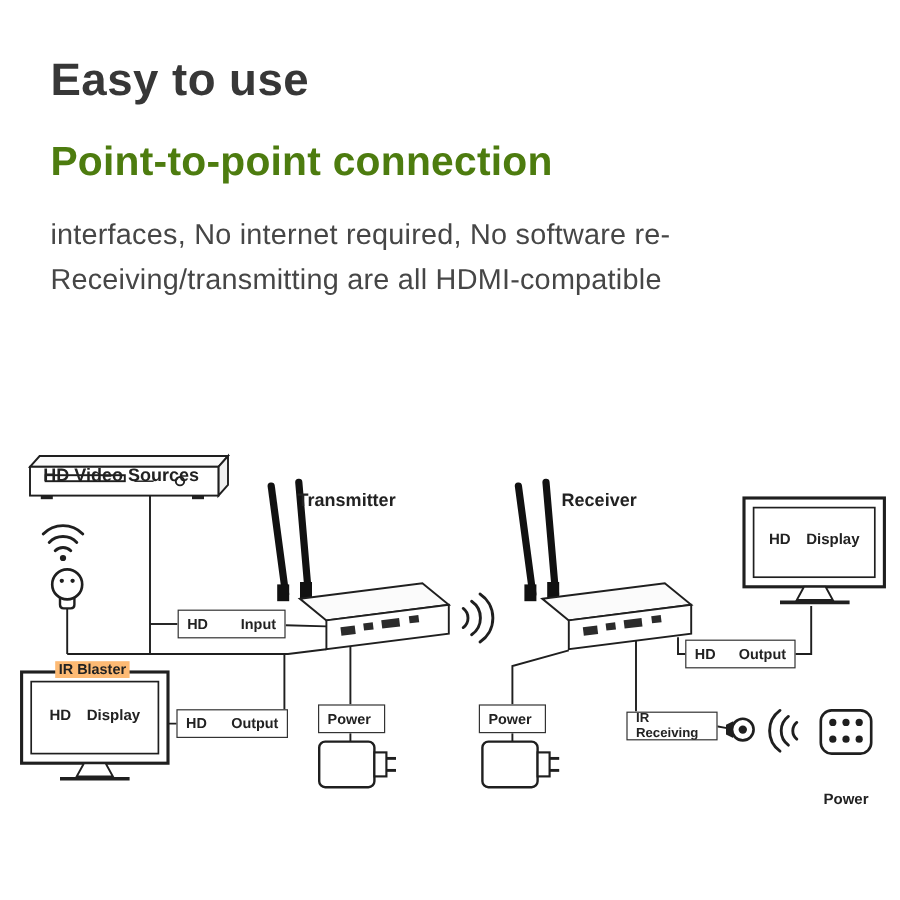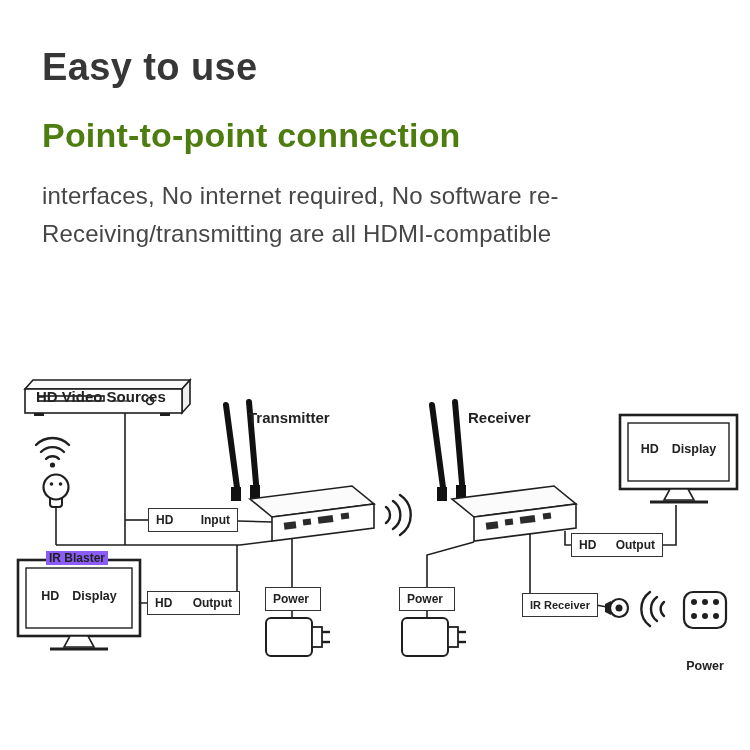--- a/index.html
+++ b/index.html
@@ -12,21 +12,21 @@
   .subtitle { margin-top:27px; font-size:34px; font-weight:700; color:#4d7c0f; letter-spacing:.2px; }
   .description { margin-top:22px; font-size:24px; font-weight:400; color:#464646; line-height:38px; letter-spacing:.2px; }
 
   .diagram { position:absolute; left:0; top:355px; width:750px; height:395px; }
   .diagram svg { position:absolute; left:0; top:0; z-index:1; }
 
   .dlabel { position:absolute; z-index:2; color:#222222; white-space:nowrap;margin-top:27px; }
   .source-label { left:36px; top:6px; font-size:15px; font-weight:700; }
   .transmitter-label { left:248px; top:27px; font-size:15px; font-weight:600; }
   .receiver-label { left:468px; top:27px; font-size:15px; font-weight:600; }
-  .irblaster-label { left:46px; top:169px; font-size:12px; font-weight:700; background:#8b5cf6; padding:0 3px; }
+  .irblaster-label { left:46px; top:169px; font-size:12px; font-weight:700; background:#fdba74; padding:0 3px; }
   .remote-label { left:682px; top:277px; width:46px; text-align:center; font-size:12.5px; font-weight:600; }
 
   .box { position:absolute; z-index:2; height:24px; border:1.5px solid #333333; background:#ffffff;
          display:flex; align-items:center; padding:0 7px; font-size:12px; font-weight:700; color:#222222; }
   .box.spread { justify-content:space-between; }
   .box.center { }
   .hd-input-box        { left:148px; top:153px; width:90px; }
   .hd-output-left-box  { left:147px; top:236px; width:93px; }
   .hd-output-right-box { left:571px; top:178px; width:92px; }
   .power-left-box      { left:265px; top:232px; width:56px; }
@@ -202,21 +202,21 @@
       <span>HD</span>
       <span>Output</span>
     </div>
     <div class="box center power-left-box">
       <span>Power</span>
     </div>
     <div class="box center power-right-box">
       <span>Power</span>
     </div>
     <div class="box center ir-receiver-box">
-      <span>IR Receiver</span>
+      <span>IR Receiving</span>
     </div>
 
     <div class="disp-text display-left-text">
       <span>HD</span>
       <span>Display</span>
     </div>
     <div class="disp-text display-right-text">
       <span>HD</span>
       <span>Display</span>
     </div>

